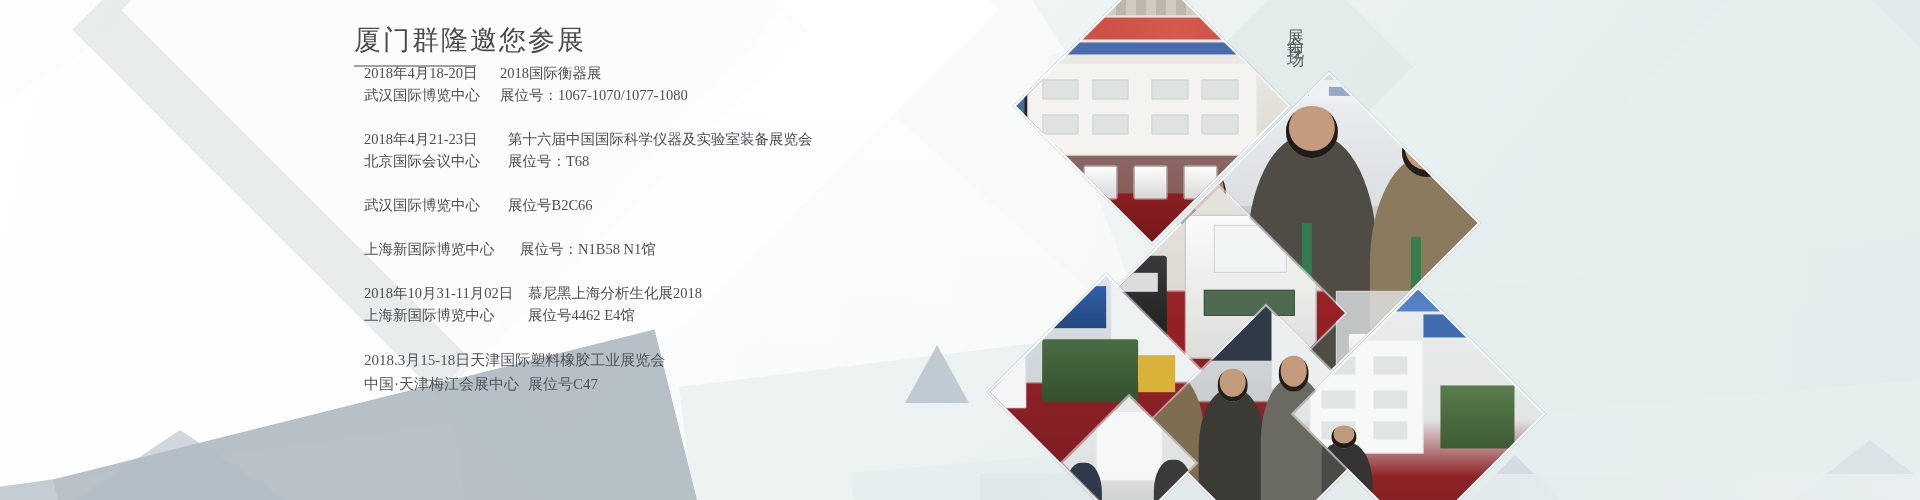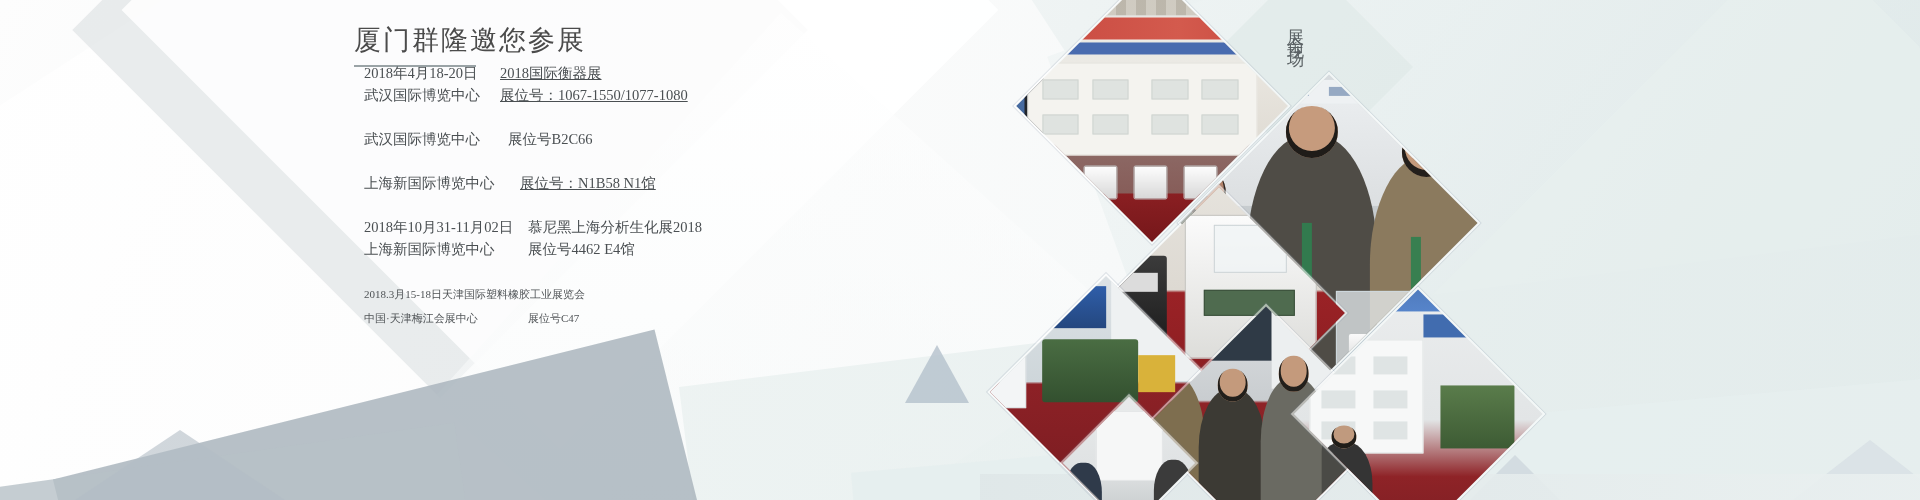--- a/index.html
+++ b/index.html
@@ -102,24 +102,24 @@
   .event { margin-bottom: 22px; }
   .event:last-child { margin-bottom: 0; }
   .ev-line {
     display: flex; align-items: baseline;
     color: #4a4f52; font-size: 14.5px; line-height: 22px;
     font-family: "Liberation Serif","DejaVu Serif",serif;
     white-space: nowrap;
   }
   .ev-left  { width: 122px; flex: 0 0 122px; }
   .ev-left-wide { width: 142px; flex: 0 0 142px; }
-  .ev-right { padding-left: 14px; text-decoration: underline; }
+  .ev-right { padding-left: 14px; }
   .ev-right-ind { padding-left: 22px; }
 
-  .event.last .ev-line { font-size: 11px; line-height: 24px; color: #4f5356; align-items: flex-end; }
+  .event.last .ev-line { font-size: 15px; line-height: 24px; color: #4f5356; align-items: flex-end; }
   .event.last .solo { display: block; }
 
   
   .vcaption {
     position: absolute; left: 1248px; top: 16px;
     writing-mode: vertical-rl; text-orientation: upright;
     font-size: 17px; letter-spacing: 7px; color: #5b6265;
     font-family: "Liberation Serif","DejaVu Serif",serif;
   }
   .vcaption-plate {
@@ -303,24 +303,34 @@
 
     <div class="events">
 
       <div class="event">
         <div class="ev-line">
           <span class="ev-left">2018年4月18-20日</span>
           <span class="ev-right">2018国际衡器展</span>
         </div>
         <div class="ev-line">
           <span class="ev-left">武汉国际博览中心</span>
-          <span class="ev-right">展位号：1067-1550/1077-1080</span>
-        </div>
-      </div>
-
+          <span class="ev-right">展位号：1067-1070/1077-1080</span>
+        </div>
+      </div>
+
+      <div class="event">
+        <div class="ev-line">
+          <span class="ev-left">2018年4月21-23日</span>
+          <span class="ev-right-ind">第十六届中国国际科学仪器及实验室装备展览会</span>
+        </div>
+        <div class="ev-line">
+          <span class="ev-left">北京国际会议中心</span>
+          <span class="ev-right-ind">展位号：T68</span>
+        </div>
+      </div>
 
       <div class="event">
         <div class="ev-line">
           <span class="ev-left">武汉国际博览中心</span>
           <span class="ev-right-ind">展位号B2C66</span>
         </div>
       </div>
 
       <div class="event">
         <div class="ev-line">

